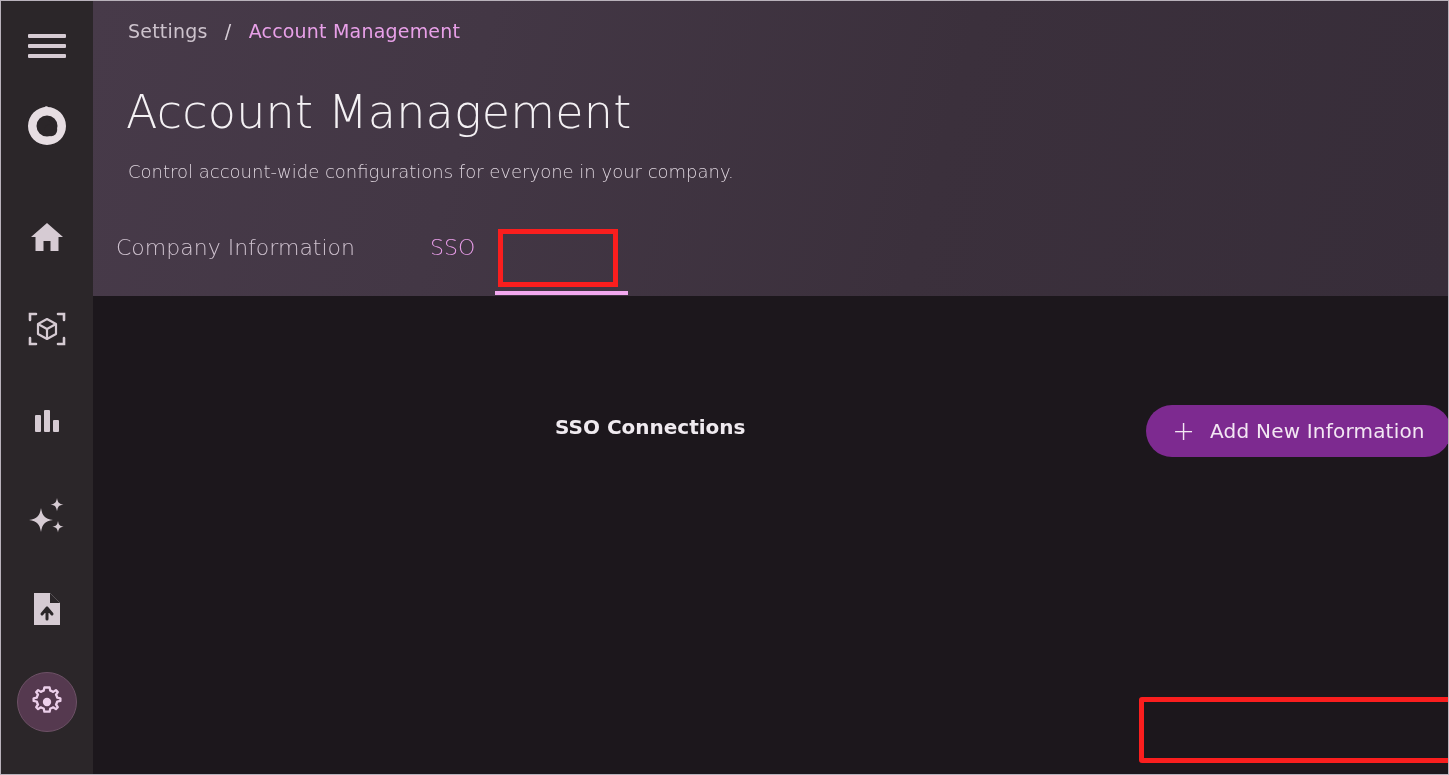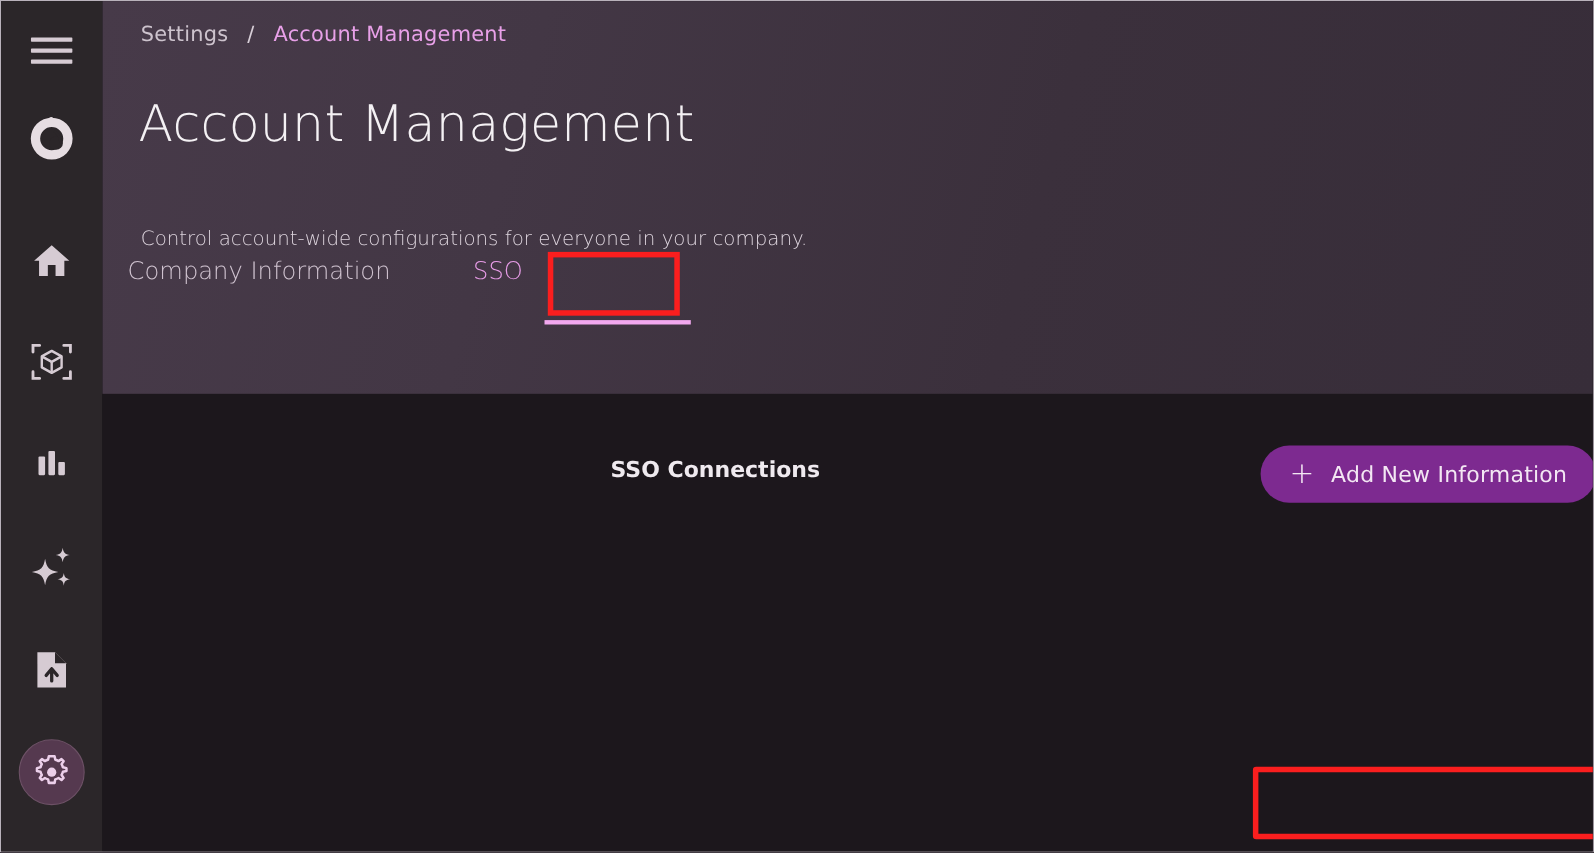--- a/index.html
+++ b/index.html
@@ -46,21 +46,21 @@
   #main {
     flex:1 1 auto;
     position:relative;
     background:#1c171c;
     overflow:hidden;
   }
 
   #header {
     position:absolute;
     top:0; left:0; right:0;
-    height:357px;
+    height:295px;
     background:linear-gradient(105deg,#473a49 0%,#433745 28%,#3b303c 62%,#372d39 100%);
   }
 
   #breadcrumb {
     position:absolute;
     left:35px; top:19px;
     font-size:19px;
     letter-spacing:.2px;
     white-space:nowrap;
   }
@@ -79,21 +79,20 @@
     white-space:nowrap;
   }
 
   #page-subtitle {
     position:absolute;
     left:35px; top:160px;
     font-size:18px;
     font-weight:300;
     color:#ddd4dd;
     white-space:nowrap;
-    margin-top:46px;
   }
 
   
   #tabs {
     position:absolute;
     left:0; top:236px;
     display:flex;
     align-items:flex-start;
   }
   .tab {

